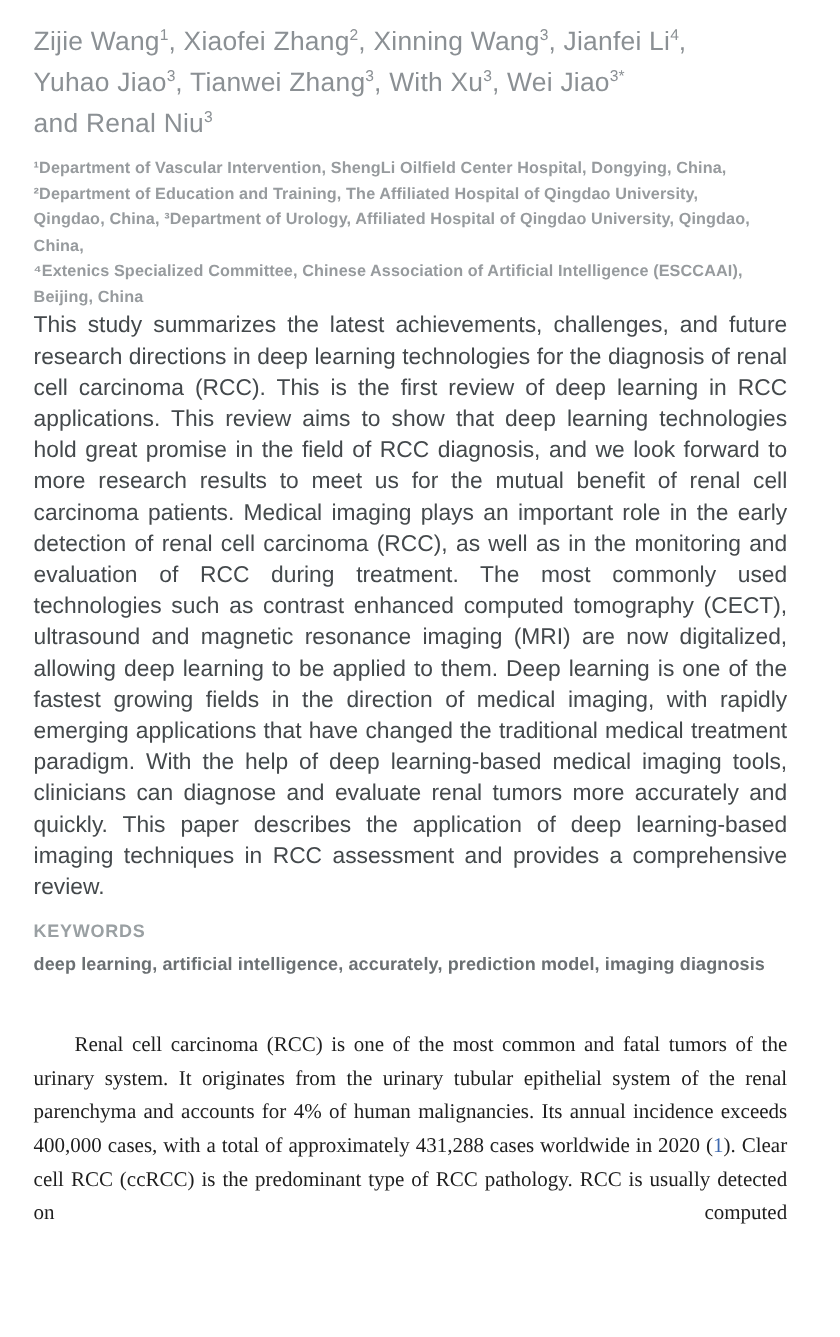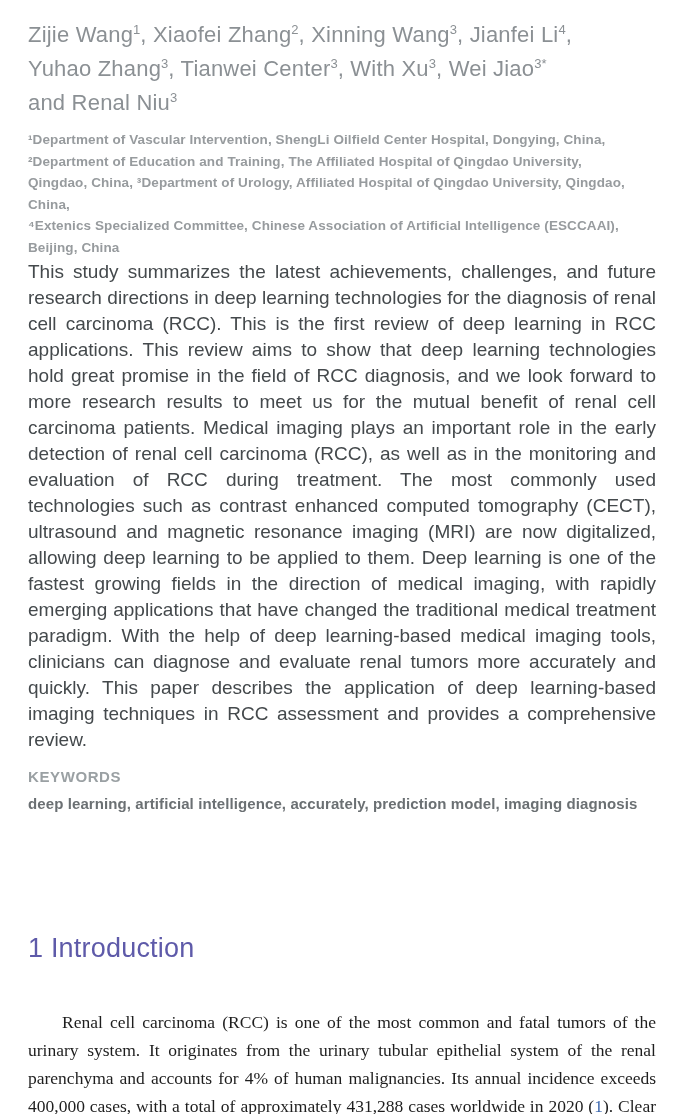--- a/index.html
+++ b/index.html
@@ -90,31 +90,30 @@
     cursor: pointer;
   }
 </style>
 </head>
 <body>
 
 <div class="page">
 
   <div class="authors">
     <div class="author-line"><span>Zijie Wang</span><sup>1</sup><span>, </span><span>Xiaofei Zhang</span><sup>2</sup><span>, </span><span>Xinning Wang</span><sup>3</sup><span>, </span><span>Jianfei Li</span><sup>4</sup><span>,</span></div>
-    <div class="author-line"><span>Yuhao Zhang</span><sup>3</sup><span>, </span><span>Tianwei Center</span><sup>3</sup><span>, </span><span>With Xu</span><sup>3</sup><span>, </span><span>Wei Jiao</span><sup>3*</sup><span></span></div>
+    <div class="author-line"><span>Yuhao Jiao</span><sup>3</sup><span>, </span><span>Tianwei Zhang</span><sup>3</sup><span>, </span><span>With Xu</span><sup>3</sup><span>, </span><span>Wei Jiao</span><sup>3*</sup><span></span></div>
     <div class="author-line"><span>and Renal Niu</span><sup>3</sup></div>
   </div>
 
   <div class="affiliations">¹Department of Vascular Intervention, ShengLi Oilfield Center Hospital, Dongying, China,
 ²Department of Education and Training, The Affiliated Hospital of Qingdao University,
 Qingdao, China, ³Department of Urology, Affiliated Hospital of Qingdao University, Qingdao, China,
 ⁴Extenics Specialized Committee, Chinese Association of Artificial Intelligence (ESCCAAI),
 Beijing, China</div>
 
   <div class="abstract">This study summarizes the latest achievements, challenges, and future research directions in deep learning technologies for the diagnosis of renal cell carcinoma (RCC). This is the first review of deep learning in RCC applications. This review aims to show that deep learning technologies hold great promise in the field of RCC diagnosis, and we look forward to more research results to meet us for the mutual benefit of renal cell carcinoma patients. Medical imaging plays an important role in the early detection of renal cell carcinoma (RCC), as well as in the monitoring and evaluation of RCC during treatment. The most commonly used technologies such as contrast enhanced computed tomography (CECT), ultrasound and magnetic resonance imaging (MRI) are now digitalized, allowing deep learning to be applied to them. Deep learning is one of the fastest growing fields in the direction of medical imaging, with rapidly emerging applications that have changed the traditional medical treatment paradigm. With the help of deep learning-based medical imaging tools, clinicians can diagnose and evaluate renal tumors more accurately and quickly. This paper describes the application of deep learning-based imaging techniques in RCC assessment and provides a comprehensive review.</div>
 
   <div class="kw-label">KEYWORDS</div>
   <div class="kw-text">deep learning, artificial intelligence, accurately, prediction model, imaging diagnosis</div>
 
-  <h2 class="section-heading">1 Introduction</h2>
   <p class="body-para"><span>Renal cell carcinoma (RCC) is one of the most common and fatal tumors of the urinary system. It originates from the urinary tubular epithelial system of the renal parenchyma and accounts for 4% of human malignancies. Its annual incidence exceeds 400,000 cases, with a total of approximately 431,288 cases worldwide in 2020 (</span><a class="citation">1</a><span>). Clear cell RCC (ccRCC) is the predominant type of RCC pathology. RCC is usually detected on computed</span></p>
 
 </div>
 
 </body></html>

